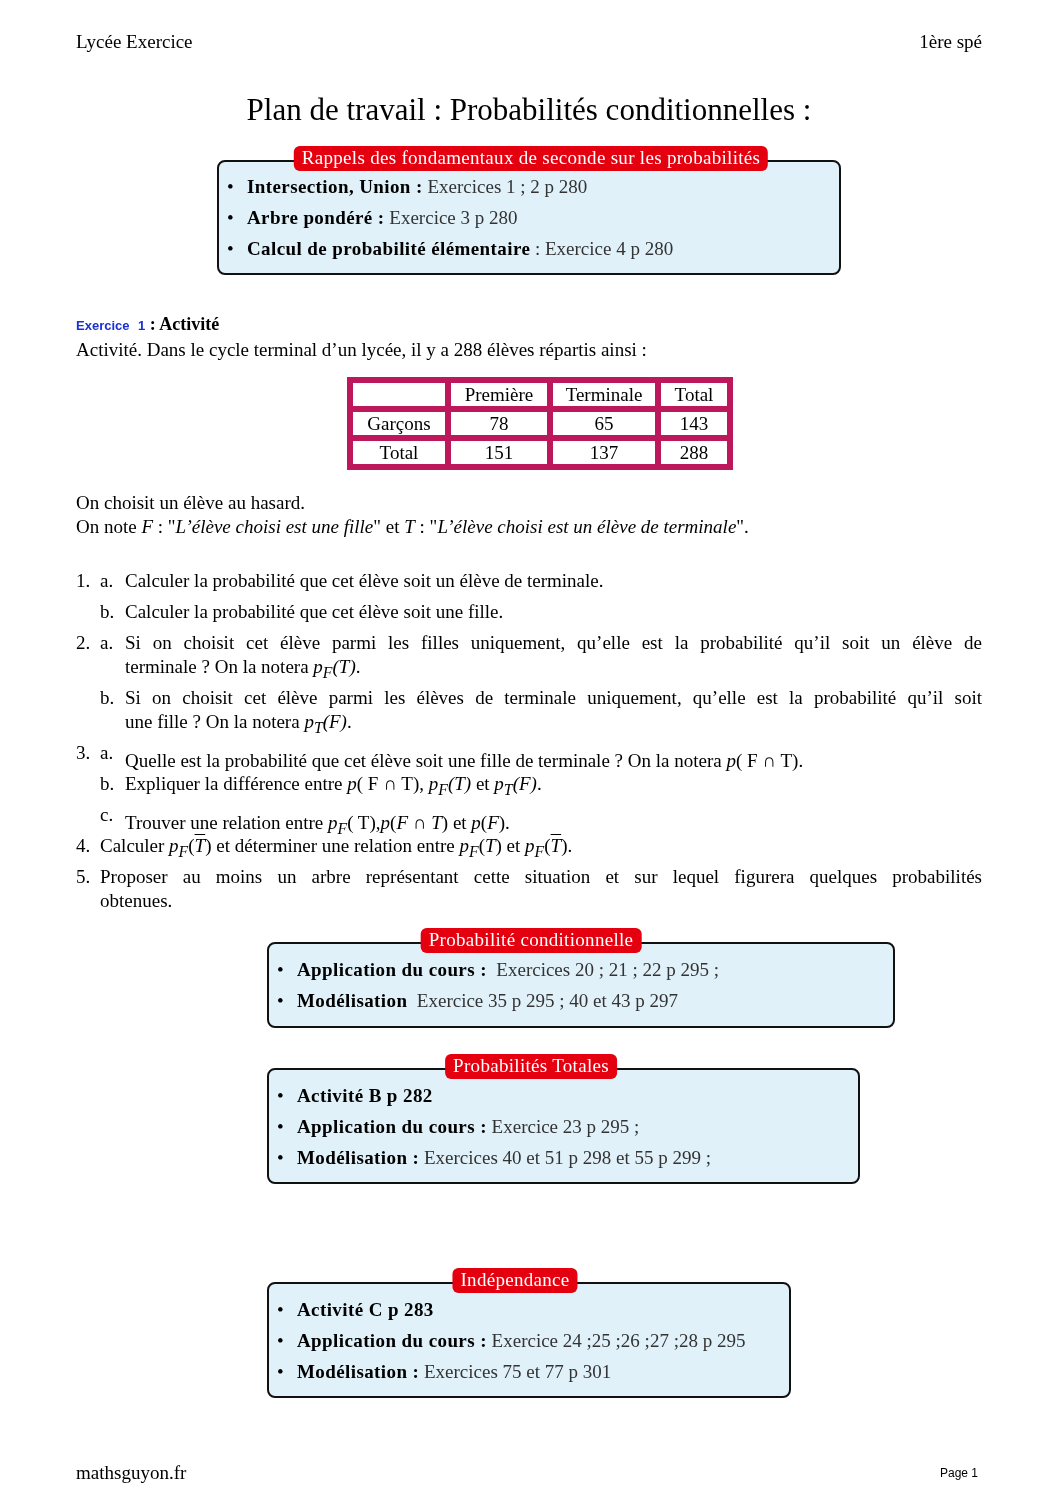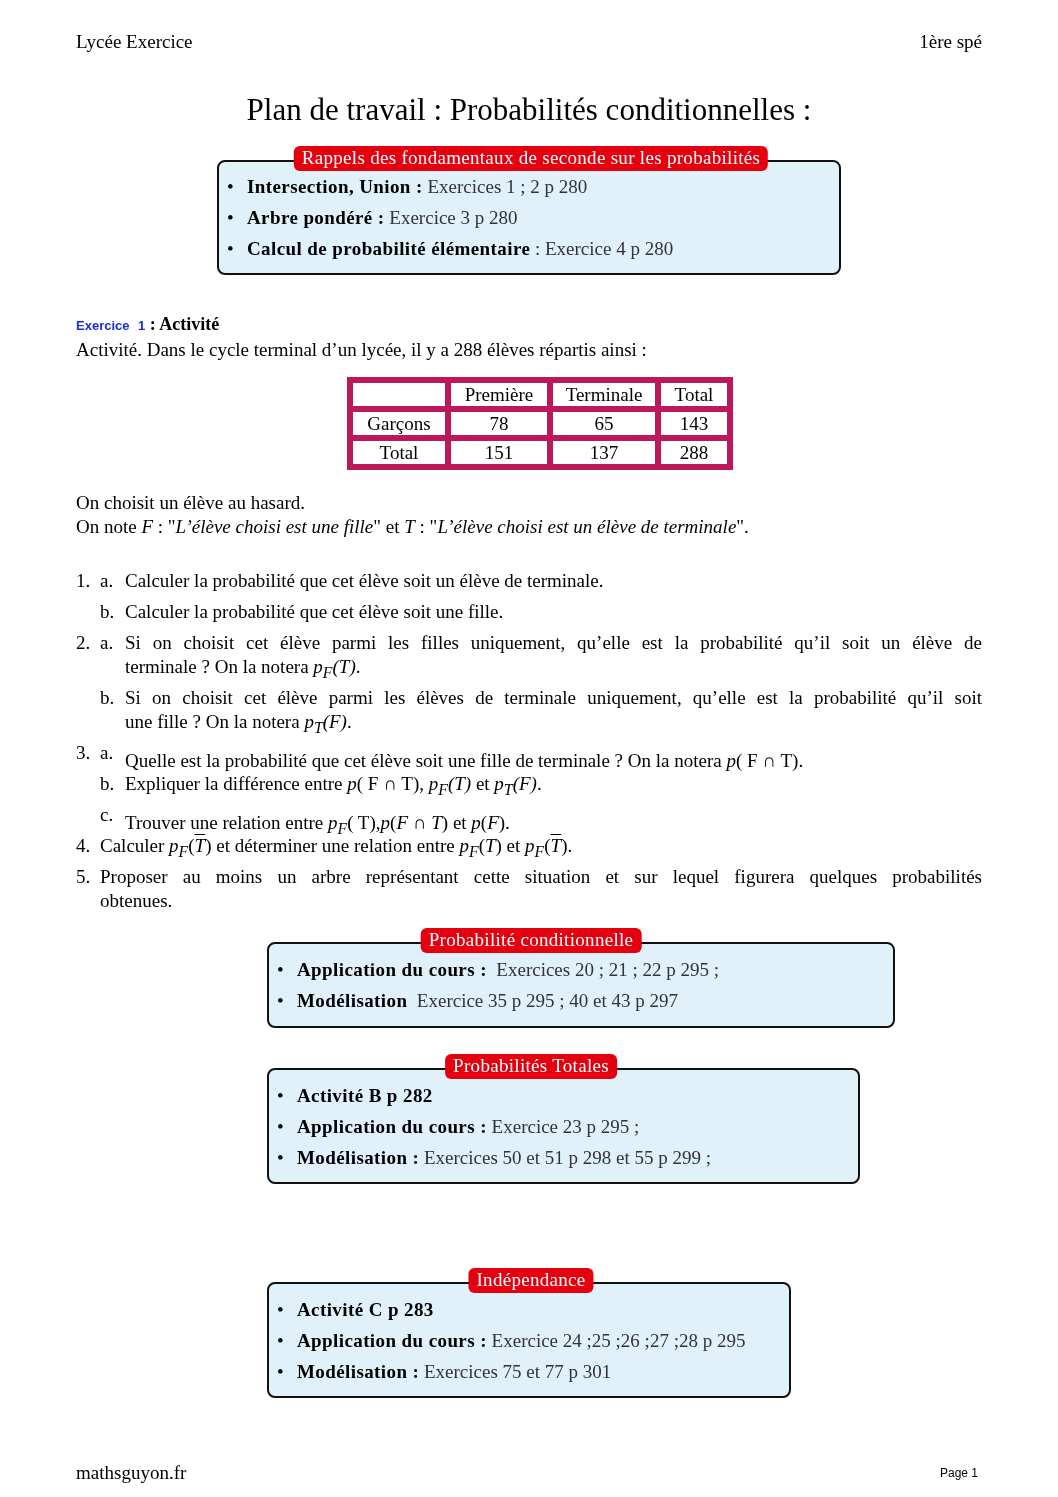--- a/index.html
+++ b/index.html
@@ -142,26 +142,26 @@
     <li><span class="bullet">•</span><b>Application du cours :</b><span class="ref" style="white-space:pre;">  Exercices 20 ; 21 ; 22 p 295 ;</span></li>
     <li><span class="bullet">•</span><b>Modélisation</b><span class="ref" style="white-space:pre;">  Exercice 35 p 295 ; 40 et 43 p 297</span></li>
   </ul>
 </div>
 
 <div class="box" style="left:267px; top:1068px; width:593px; height:116px;">
   <div class="box-label" style="left:262px;">Probabilités Totales</div>
   <ul style="margin-top:10px;">
     <li><span class="bullet">•</span><b>Activité B p 282</b><span class="ref"></span></li>
     <li><span class="bullet">•</span><b>Application du cours :</b><span class="ref"> Exercice 23 p 295 ;</span></li>
-    <li><span class="bullet">•</span><b>Modélisation :</b><span class="ref"> Exercices 50 et 51 p 298 et 55 p 299 ;</span></li>
+    <li><span class="bullet">•</span><b>Modélisation :</b><span class="ref"> Exercices 40 et 51 p 298 et 55 p 299 ;</span></li>
   </ul>
 </div>
 
 <div class="box" style="left:267px; top:1282px; width:524px; height:116px;">
-  <div class="box-label" style="left:262px;">Indépendance</div>
+  <div class="box-label" style="left:246px;">Indépendance</div>
   <ul style="margin-top:10px;">
     <li><span class="bullet">•</span><b>Activité C p 283</b><span class="ref"></span></li>
     <li><span class="bullet">•</span><b>Application du cours :</b><span class="ref"> Exercice 24 ;25 ;26 ;27 ;28 p 295</span></li>
     <li><span class="bullet">•</span><b>Modélisation :</b><span class="ref"> Exercices 75 et 77 p 301</span></li>
   </ul>
 </div>
 
 <div class="abs footer-left">mathsguyon.fr</div>
 <div class="abs footer-right">Page 1</div>
 

